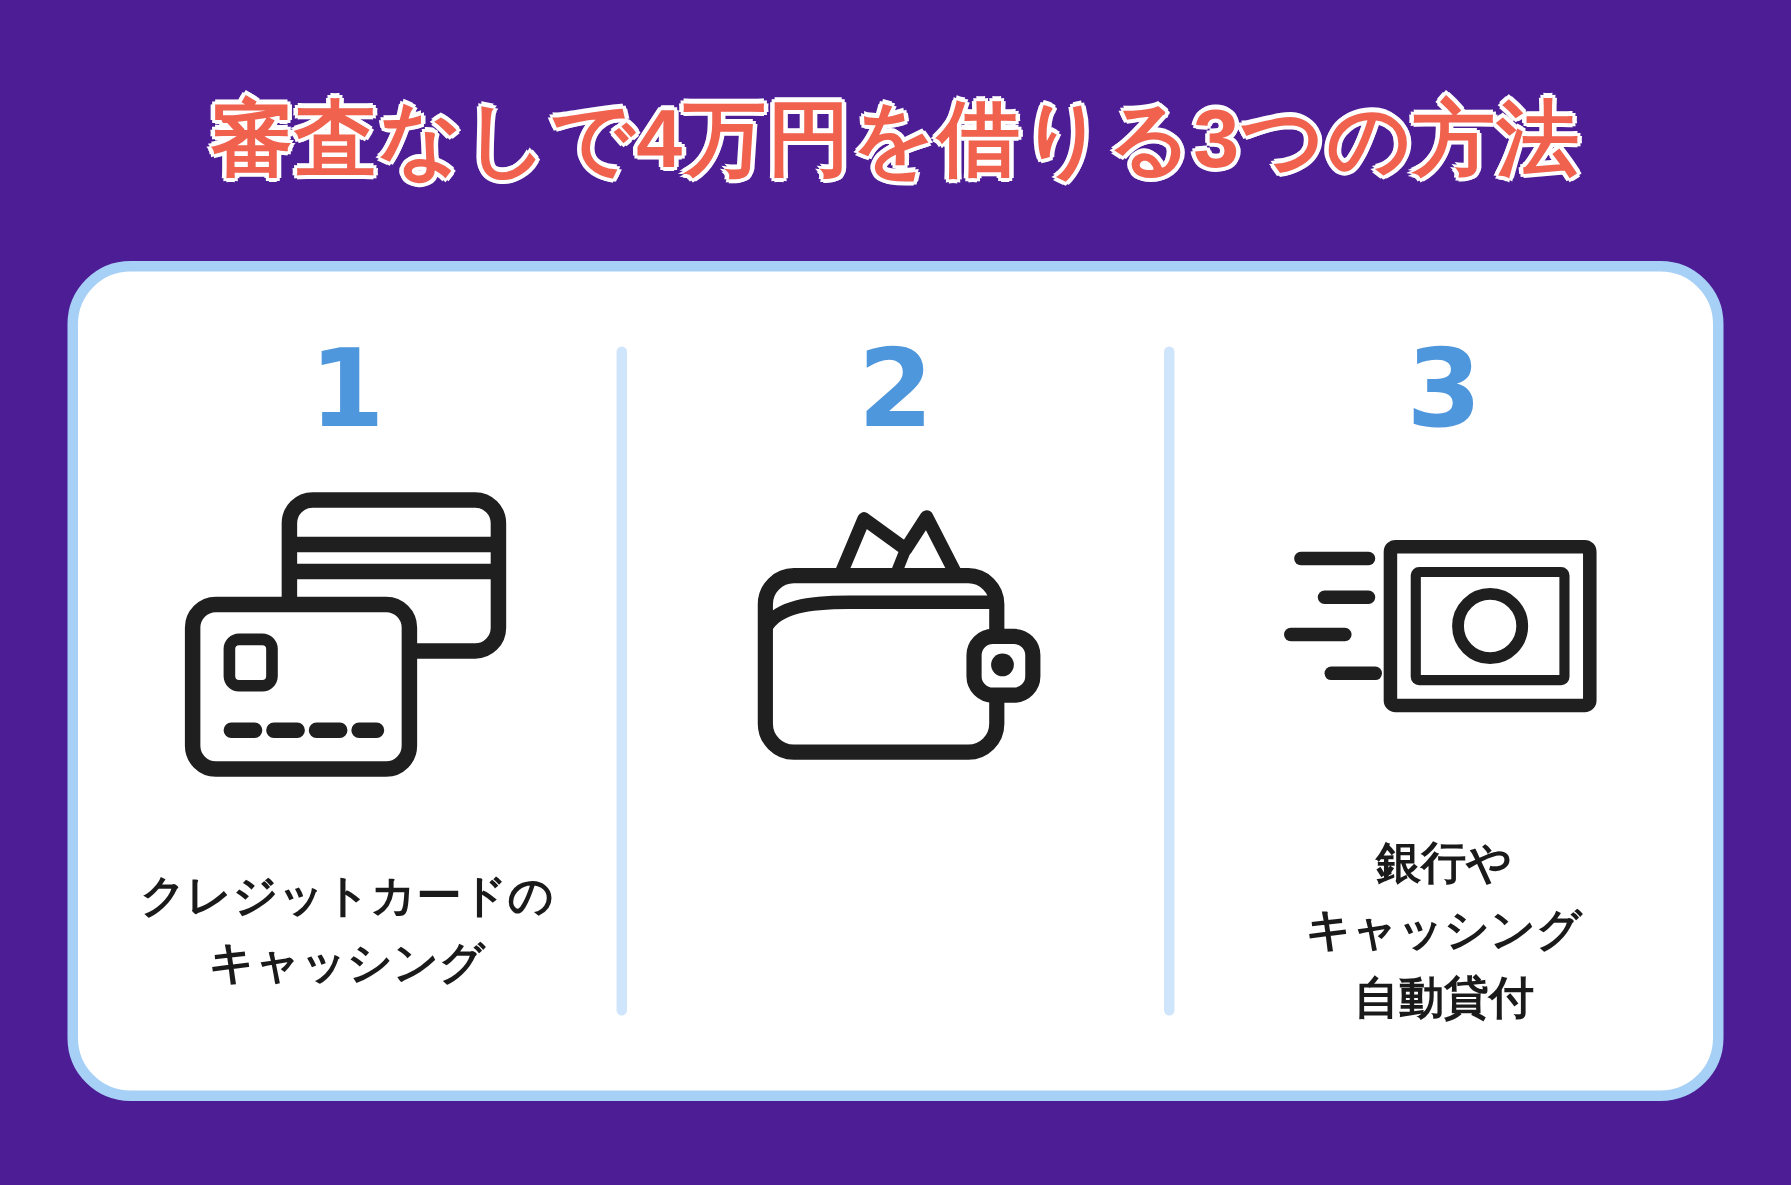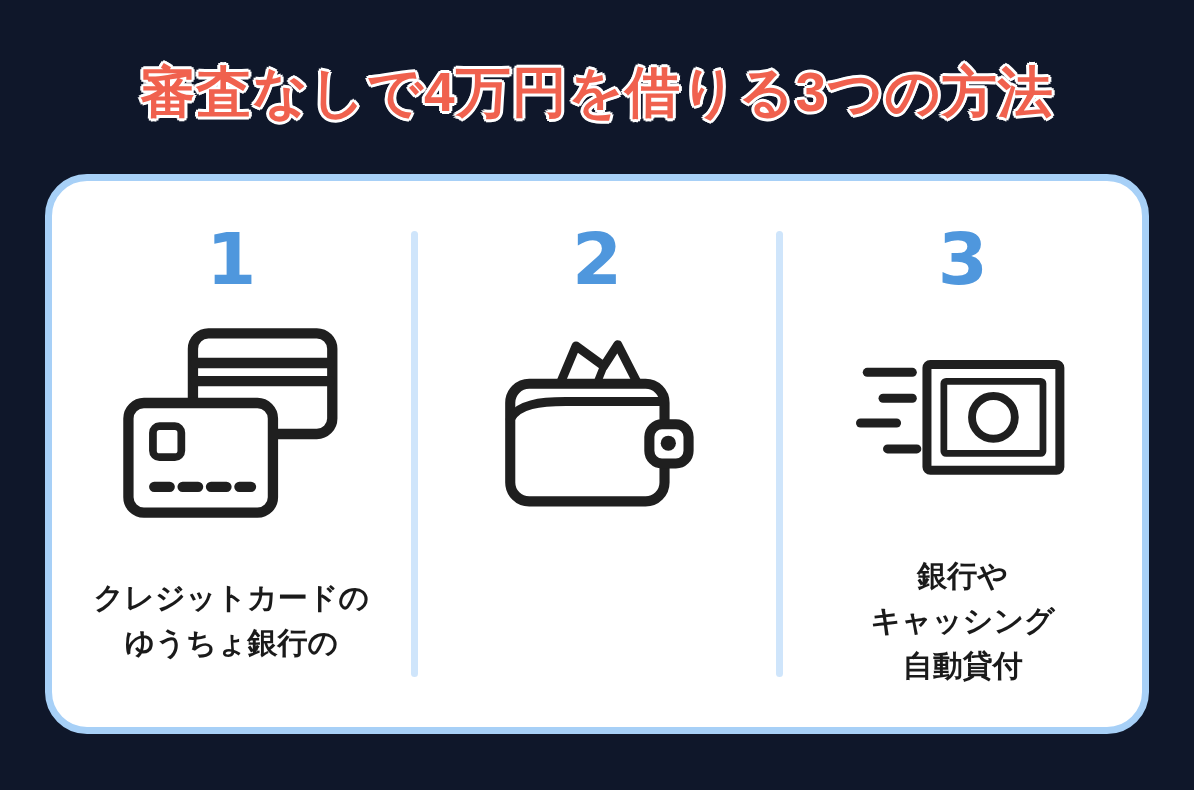--- a/index.html
+++ b/index.html
@@ -6,21 +6,21 @@
     margin: 0;
     padding: 0;
   }
   body {
     font-family: "Liberation Sans", "DejaVu Sans", sans-serif;
   }
   .page {
     position: relative;
     width: 1194px;
     height: 790px;
-    background: #0f172a;
+    background: #4c1d95;
     overflow: hidden;
   }
   .title {
     margin: 0;
     padding-top: 56px;
     text-align: center;
     font-size: 55px;
     font-weight: 900;
     letter-spacing: 1px;
     color: #f0614e;
@@ -100,21 +100,21 @@
         <svg viewBox="0 0 175 155" height="200" width="226" fill="none" stroke="#1f1f1f" stroke-width="8" stroke-linecap="round" stroke-linejoin="round">
           <rect x="58" y="8" width="108" height="78" rx="12" fill="none"></rect>
           <line x1="60" y1="31" x2="164" y2="31"></line>
           <line x1="60" y1="45" x2="164" y2="45"></line>
           <rect x="8" y="62" width="112" height="85" rx="12" fill="#ffffff"></rect>
           <rect x="27" y="80" width="22" height="24" rx="5" stroke-width="6"></rect>
           <line x1="28" y1="127" x2="103" y2="127" stroke-dasharray="12 10"></line>
         </svg>
       </div>
       <div class="label">クレジットカードの
-ゆうちょ銀行の</div>
+キャッシング</div>
     </section>
 
     <div class="divider"></div>
 
     <section class="method">
       <div class="number">2</div>
       <div class="icon-wrap">
         <svg viewBox="0 0 170 150" height="190" width="215" fill="none" stroke="#1f1f1f" stroke-width="8" stroke-linecap="round" stroke-linejoin="round">
           <path d="M52 52 L68 14 L90 30 L101 13 L121 52 Z" fill="#ffffff" stroke-width="7"></path>
           <path d="M90 30 L82 50" stroke-width="6"></path>

